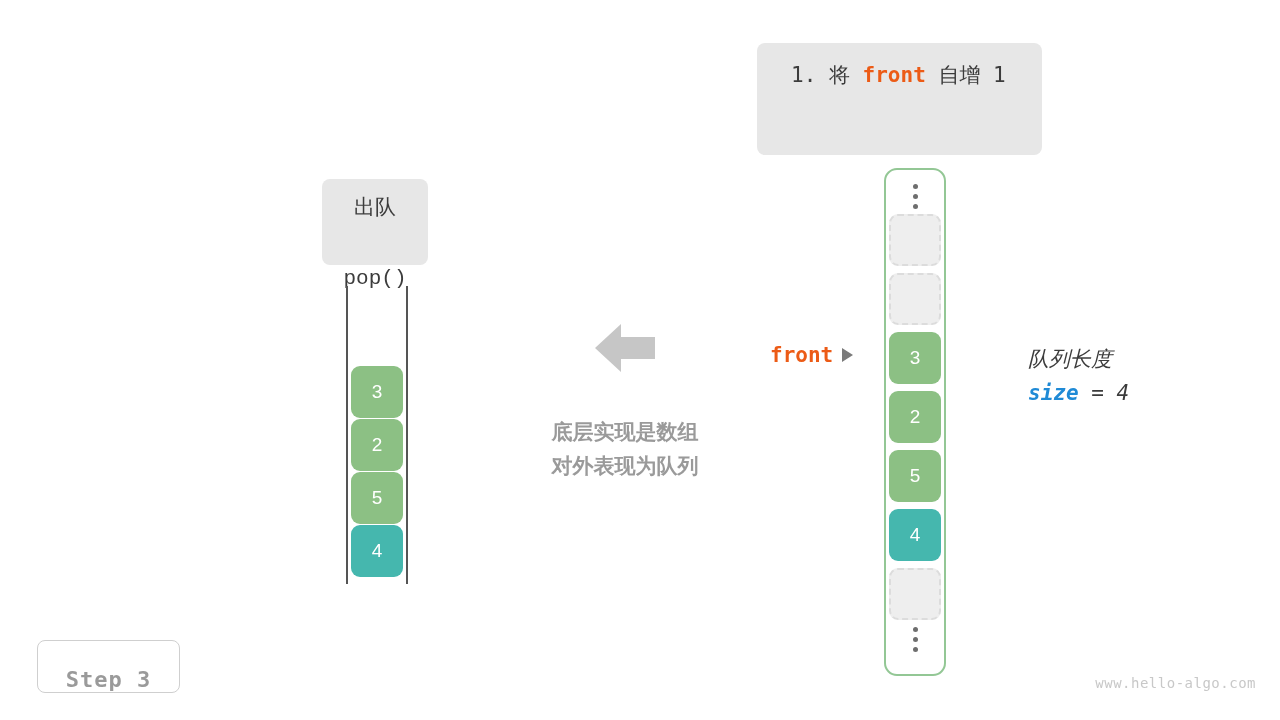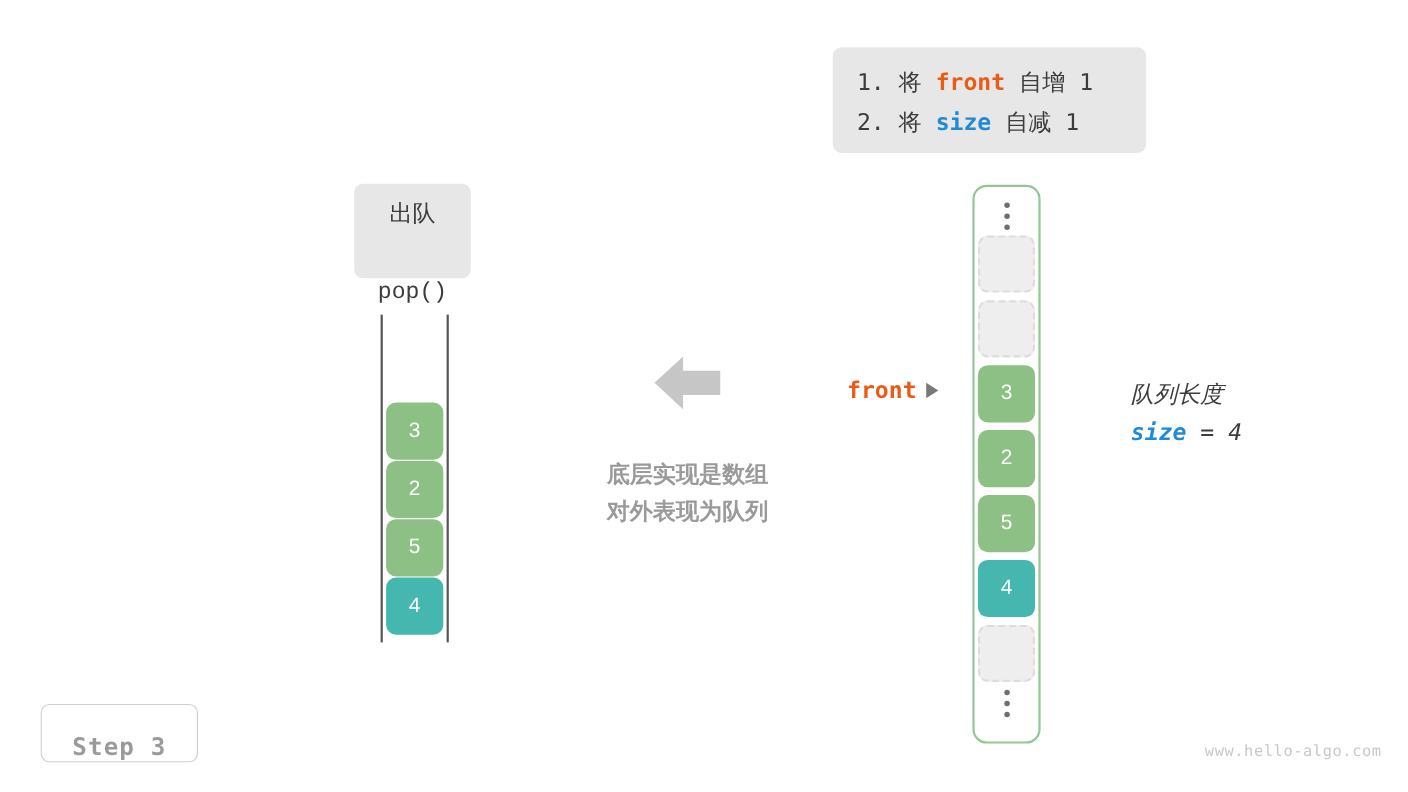--- a/index.html
+++ b/index.html
@@ -25,43 +25,43 @@
     background: #e7e7e7;
     border-radius: 8px;
     box-sizing: border-box;
   }
 
   
   #instruction-box {
     left: 757px;
     top: 43px;
     width: 285px;
-    height: 96px;
-    padding: 14px 22px 0 22px;
+    height: 112px;
+    padding: 14px 22px 0 34px;
   }
   .instr-line {
     font-family: "DejaVu Sans Mono", monospace;
     font-size: 21px;
     line-height: 36px;
     color: #3c3c3c;
     white-space: pre;
   }
   .kw-front {
     color: #ec5b16;
     font-weight: bold;
   }
   .kw-size {
     color: #1f8ad6;
     font-weight: bold;
   }
 
   
   #pop-label {
     left: 322px;
-    top: 167px;
+    top: 179px;
     width: 106px;
     height: 86px;
     padding-top: 12px;
     text-align: center;
   }
   #pop-label .cn {
     font-size: 21px;
     line-height: 32px;
     color: #3c3c3c;
   }
@@ -252,21 +252,20 @@
     letter-spacing: 0.5px;
   }
 </style>
 </head>
 <body>
 
 <div id="stage">
 
   <div id="instruction-box" class="gray-box">
     <div class="instr-line"><span>1. 将 </span><span class="kw-front">front</span><span> 自增 1</span></div>
-    <div class="instr-line"><span>2. 将 </span><span class="kw-size">size</span><span> 自减 1</span></div>
   </div>
 
   <div id="pop-label" class="gray-box">
     <div class="cn">出队</div>
     <div class="mono">pop()</div>
   </div>
 
   <div id="left-queue">
     <div class="rail left"></div>
     <div class="rail right"></div>

